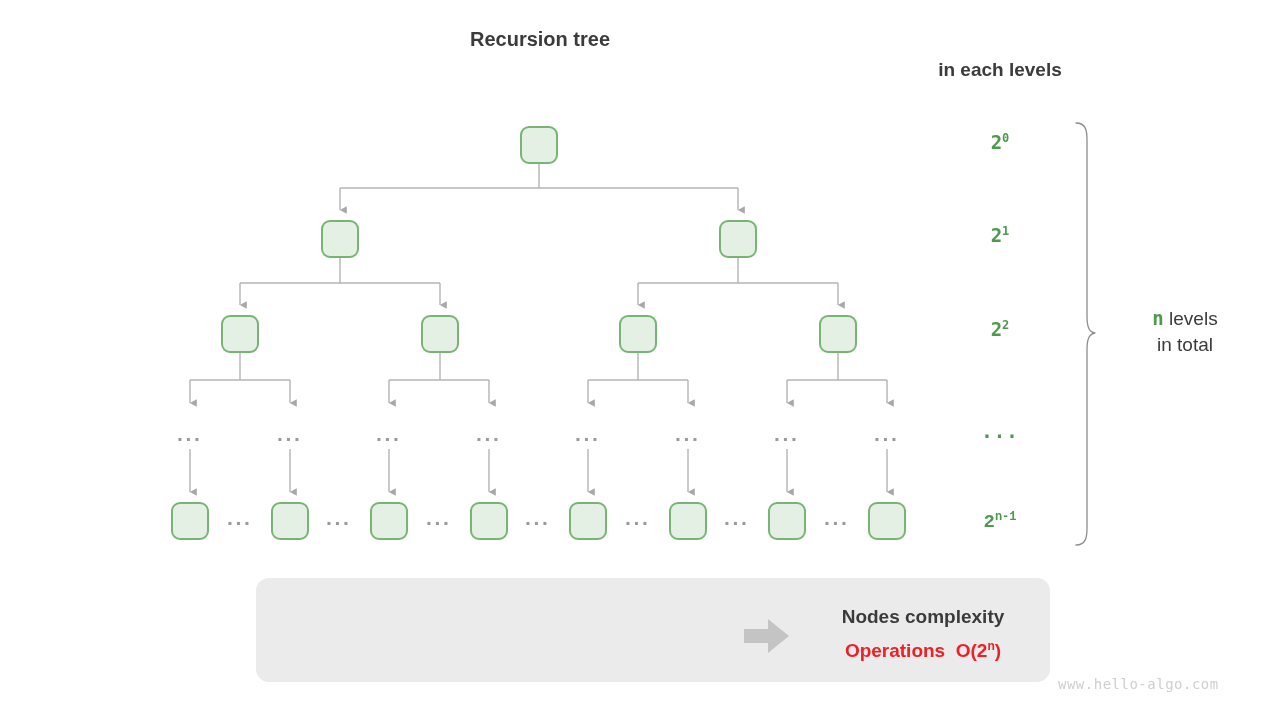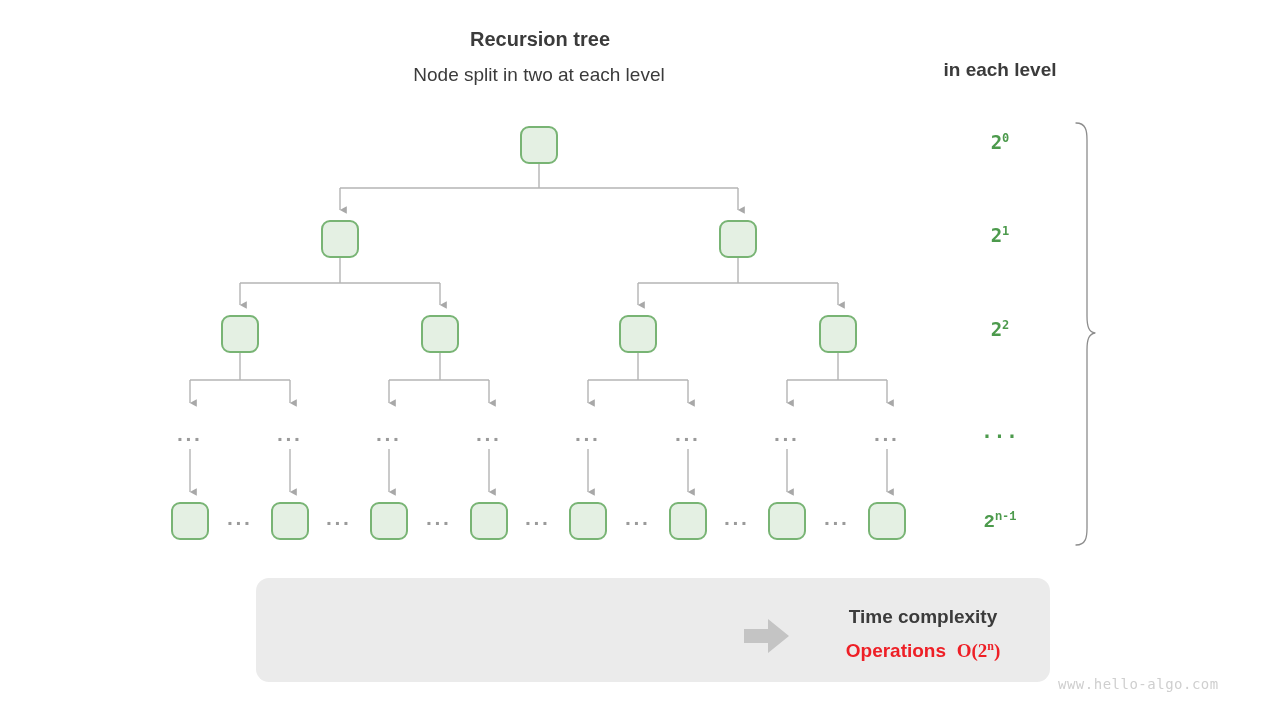--- a/index.html
+++ b/index.html
@@ -87,43 +87,42 @@
   }
   #formula .op{color:#8c8c8c;}
   #formula sup{font-size:12px;}
 
   #verdict{
     position:absolute;left:800px;top:639px;width:246px;
     text-align:center;white-space:nowrap;color:#ee1f26;
     font-size:19px;font-weight:bold;
   }
   #verdict .bigo{
-    font-family:Liberation Serif, serif;
+    font-family:Liberation Sans, sans-serif;
     font-size:19px;font-weight:bold;
   }
   #verdict sup{font-size:12px;}
 
   
   #flow-arrow{position:absolute;left:744px;top:618px;width:46px;height:36px;}
 
   
   #watermark{
     position:absolute;left:1058px;top:676px;
     color:#cfcfcf;font-size:14px;letter-spacing:.5px;white-space:nowrap;
     font-family:"DejaVu Sans Mono","Liberation Mono",monospace;
   }
 </style>
 </head>
 <body>
 
 <div id="stage">
 
   <div class="hd-title" id="tree-title">Recursion tree</div>
-  <div class="hd-sub" id="tree-subtitle">Node split in two at each level</div>
-  <div class="hd-title" id="nodes-title-l2">in each level</div>
+  <div class="hd-title" id="nodes-title-l2">in each levels</div>
 
   <svg id="edges" viewBox="0 0 1280 720">
     <defs>
       <marker id="arw" markerWidth="9" markerHeight="9" refX="4.5" refY="7.4" orient="auto" markerUnits="userSpaceOnUse">
         <path d="M0.7,0.6 L4.5,7.6 L8.3,0.6 Z" fill="#a8a8a8"></path>
       </marker>
     </defs>
     <g stroke="#b4b4b4" stroke-width="1.4" fill="none" stroke-linecap="butt">
 
       <path d="M539,164 L539,188"></path>
@@ -227,30 +226,35 @@
   <div class="lvl" style="left:940px;top:318px;">
     <span>2</span><sup>2</sup>
   </div>
   <div class="lvl dots" style="left:940px;top:425px;">
     <span>···</span>
   </div>
   <div class="lvl" style="left:940px;top:510px;font-family:Liberation Mono, monospace;">
     <span>2</span><sup>n-1</sup>
   </div>
 
+  <div id="levels-total">
+    <span class="nvar">n</span>
+    <span>levels</span><br>
+    <span>in total</span>
+  </div>
 
   <div id="summary"></div>
 
 
 
   <svg id="flow-arrow" viewBox="0 0 46 36">
     <path d="M0,11 L24,11 L24,1 L45,18 L24,35 L24,25 L0,25 Z" fill="#c4c4c4"></path>
   </svg>
 
-  <div class="sum-head" id="sum-right-head">Time complexity</div>
+  <div class="sum-head" id="sum-right-head">Nodes complexity</div>
 
   <div id="verdict">
     <span>Operations</span>&nbsp;
     <span class="bigo"><span>O(2</span><sup>n</sup><span>)</span></span>
   </div>
 
   <div id="watermark">www.hello-algo.com</div>
 
 </div>
 

